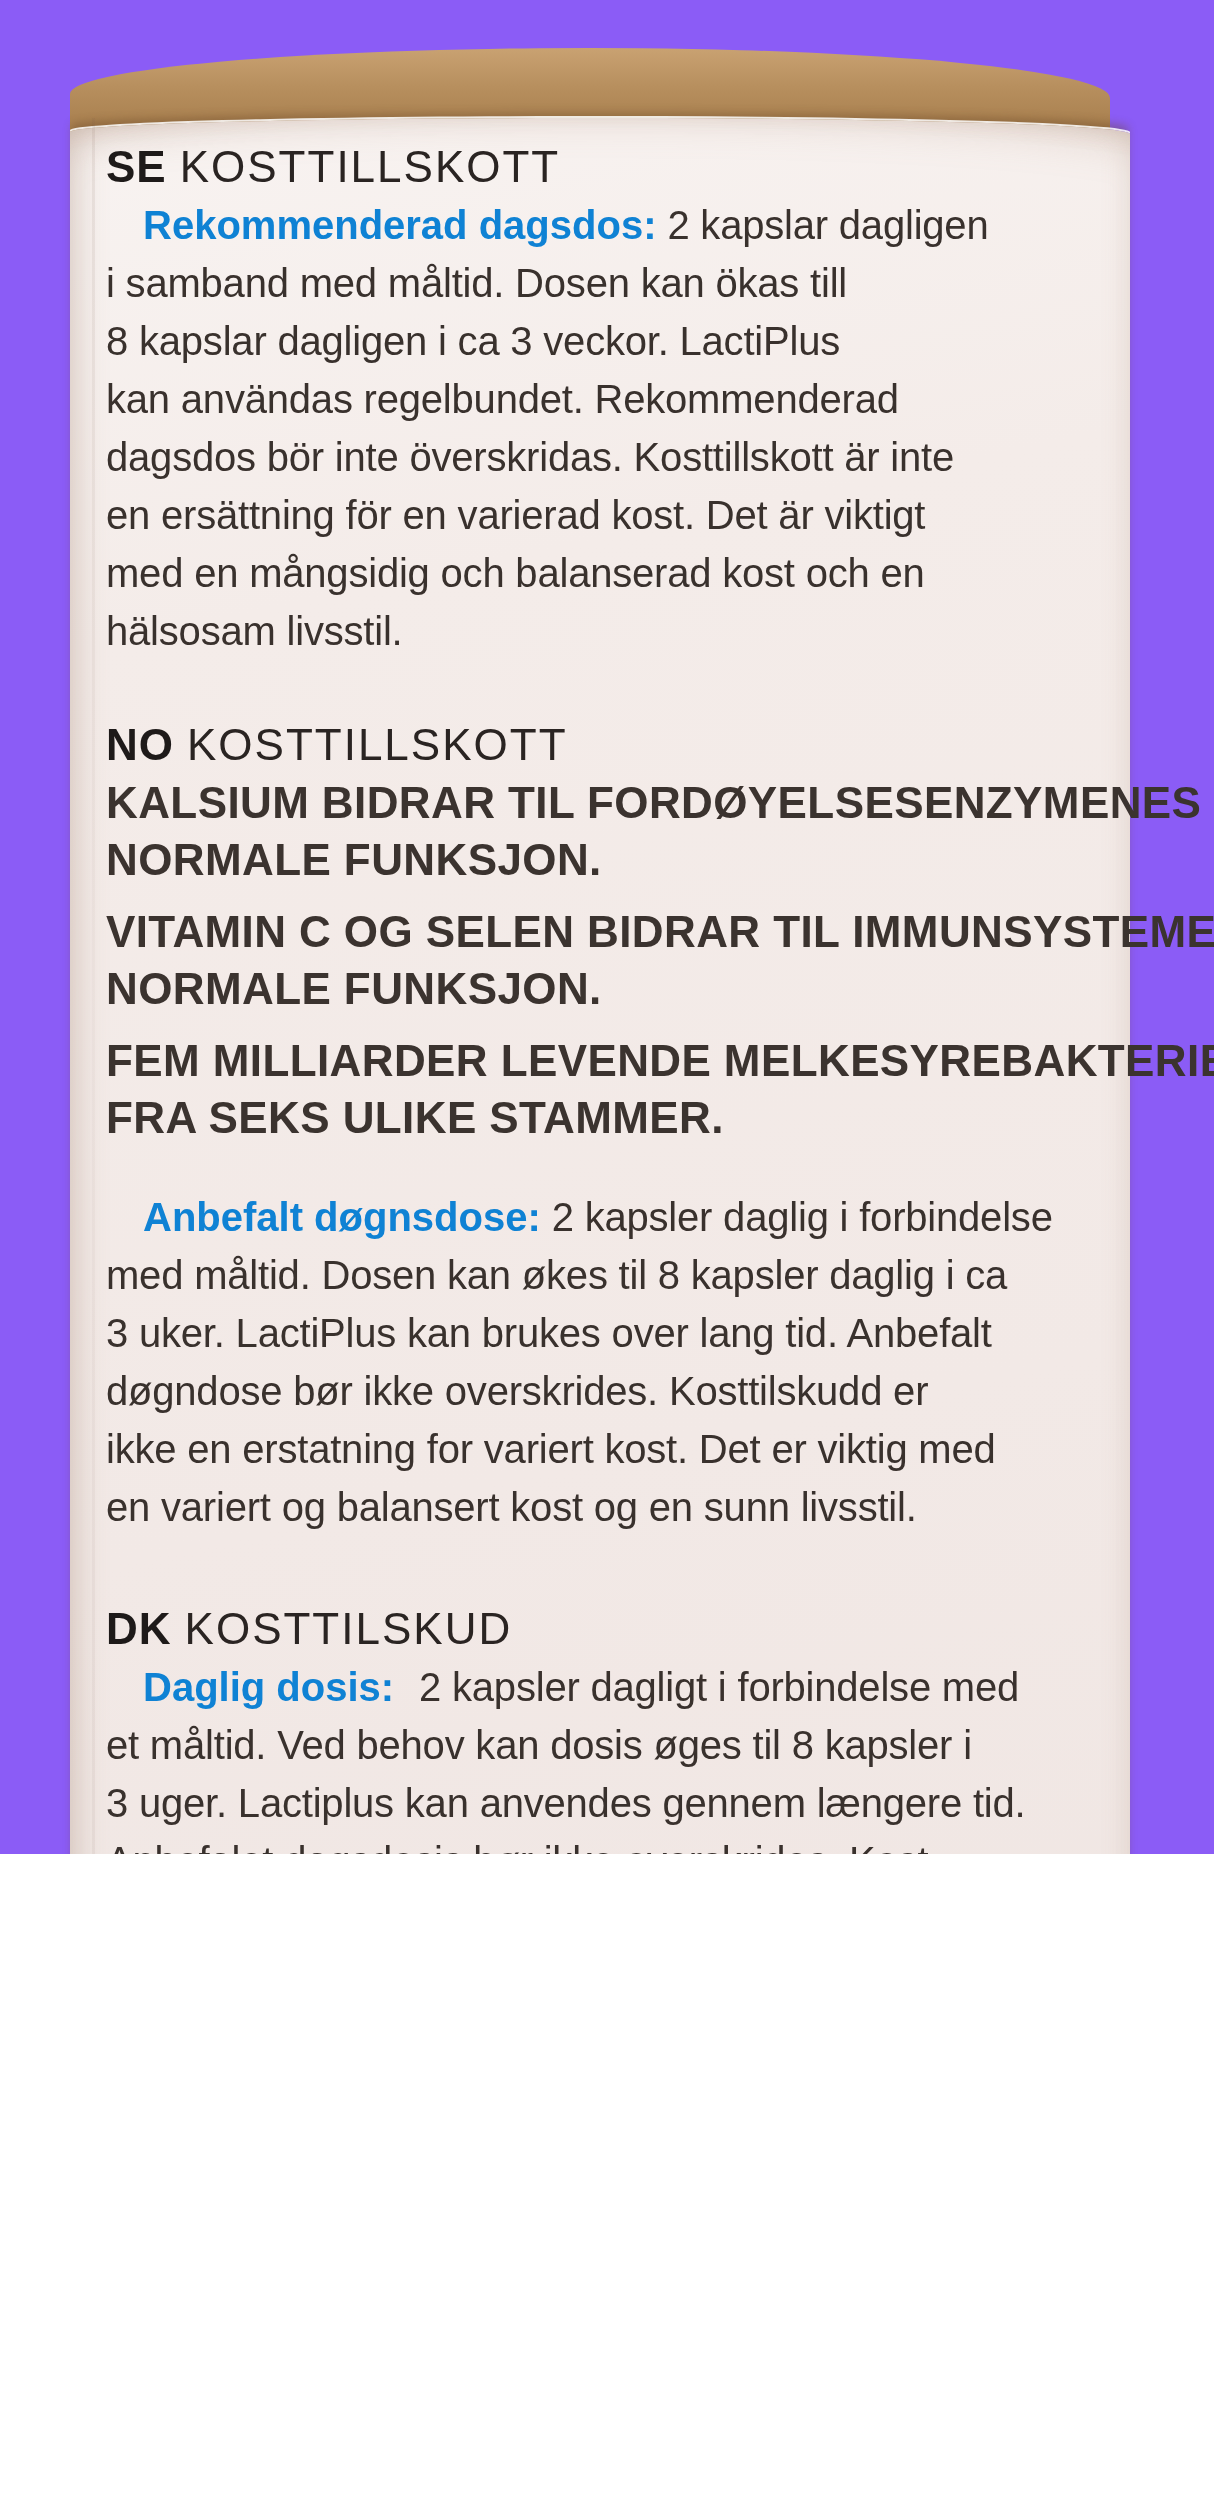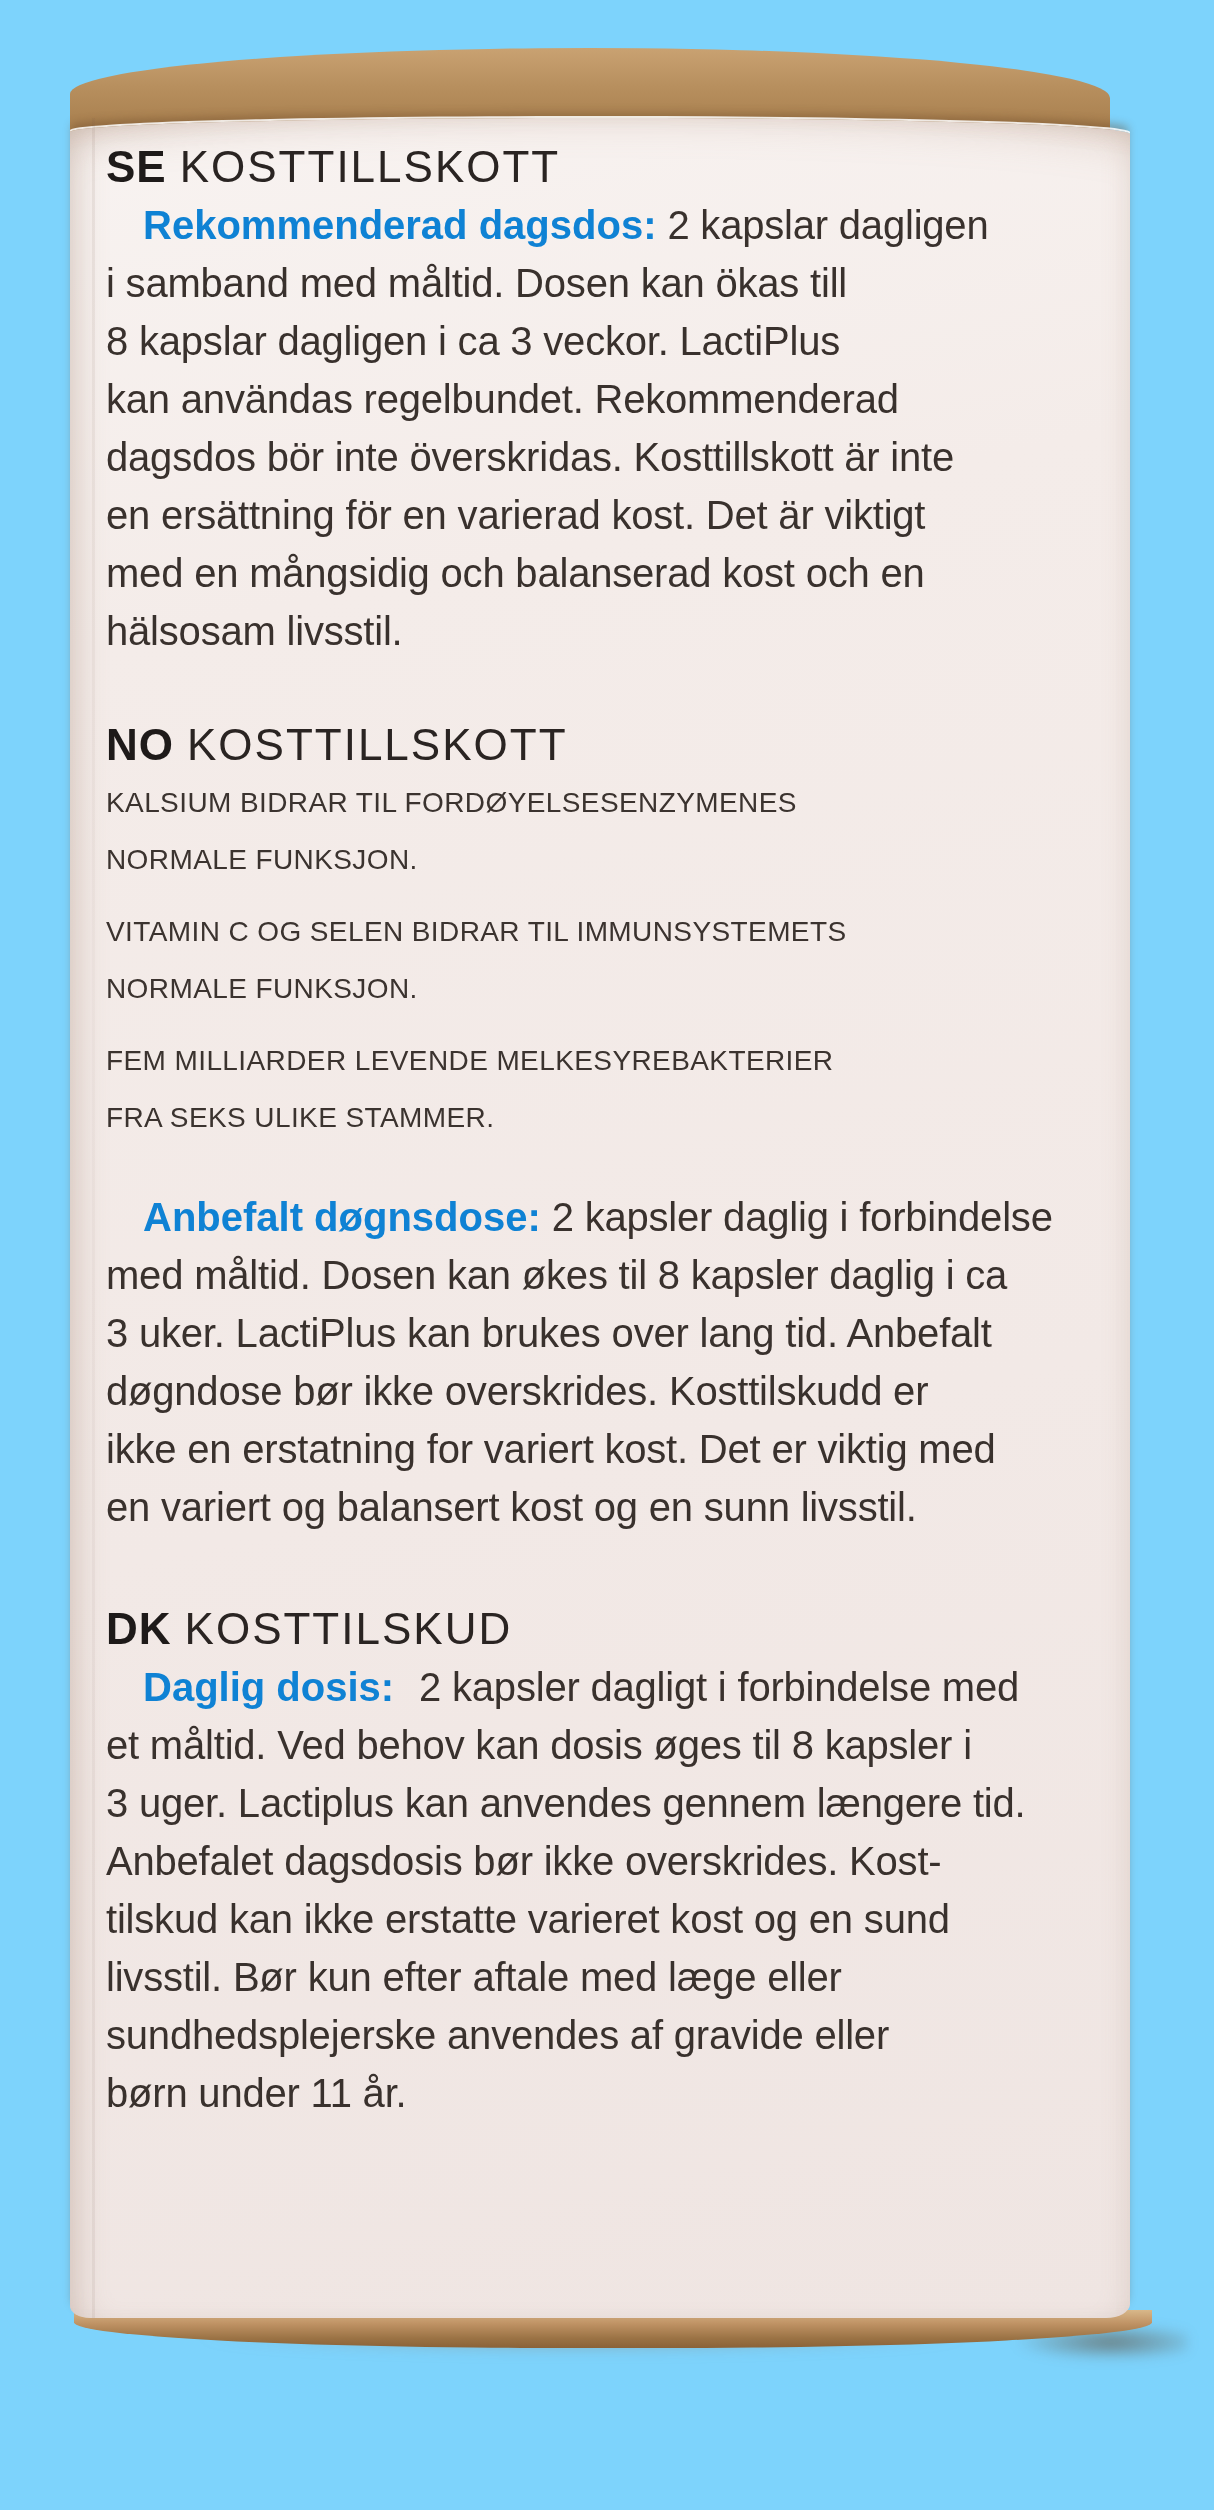--- a/index.html
+++ b/index.html
@@ -1,19 +1,19 @@
 <!DOCTYPE html>
 <html><head>
 <meta charset="utf-8">
 <style>
   html,body{margin:0;padding:0;background:#ffffff;}
   .photo{
     position:relative;
-    width:1214px;height:2510px;
-    background:#7dd3fc;
+    width:1214px;height:1854px;
+    background:#8b5cf6;
     overflow:hidden;
     font-family:"Liberation Sans","DejaVu Sans",sans-serif;
   }
   
   .flap{
     position:absolute;left:70px;top:48px;width:1040px;height:86px;
     background:linear-gradient(180deg,#c9a272 0%,#b78f5e 45%,#a67d4c 100%);
     border-radius:520px 520px 0 0 / 46px 50px 0 0;
     z-index:1;
   }
@@ -63,22 +63,22 @@
   .hdr .code{font-weight:700;color:#1e1a19;margin-right:13px;letter-spacing:1px;}
   .body{
     margin:0;font-size:40px;line-height:58px;letter-spacing:-0.2px;
     color:#39312d;white-space:nowrap;
   }
   .se-body{margin-bottom:56px;}
   .no-dose{margin-bottom:64px;}
   .lead{color:#0f82d4;font-weight:700;letter-spacing:0;margin-left:37px;}
   .lead-dk{margin-right:14px;}
   .claims{
-    margin:0 0 15px;font-size:28px;line-height:57px;letter-spacing:0.4px;
-    color:#3b332f;white-space:nowrap;font-weight:400;
+    margin:0 0 15px;font-size:44px;line-height:57px;letter-spacing:0.4px;
+    color:#3b332f;white-space:nowrap;font-weight:700;
   }
   .claims-last{margin-bottom:42px;}
 </style>
 </head>
 <body>
 
 <div class="photo">
 
   <div class="flap"></div>
   <div class="bstrip"></div>

